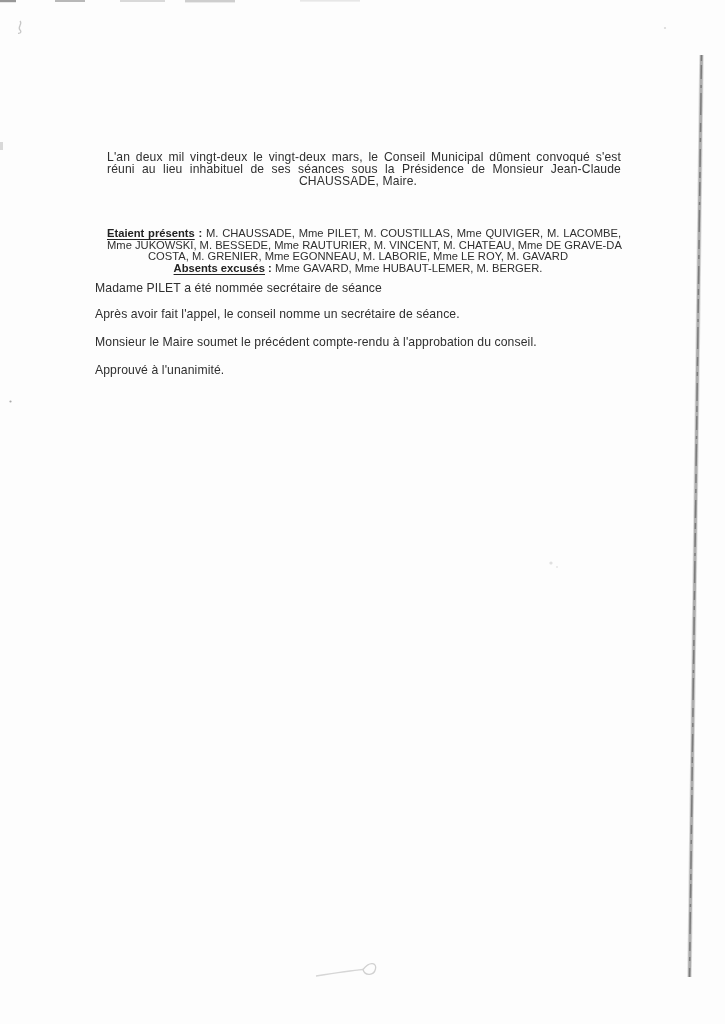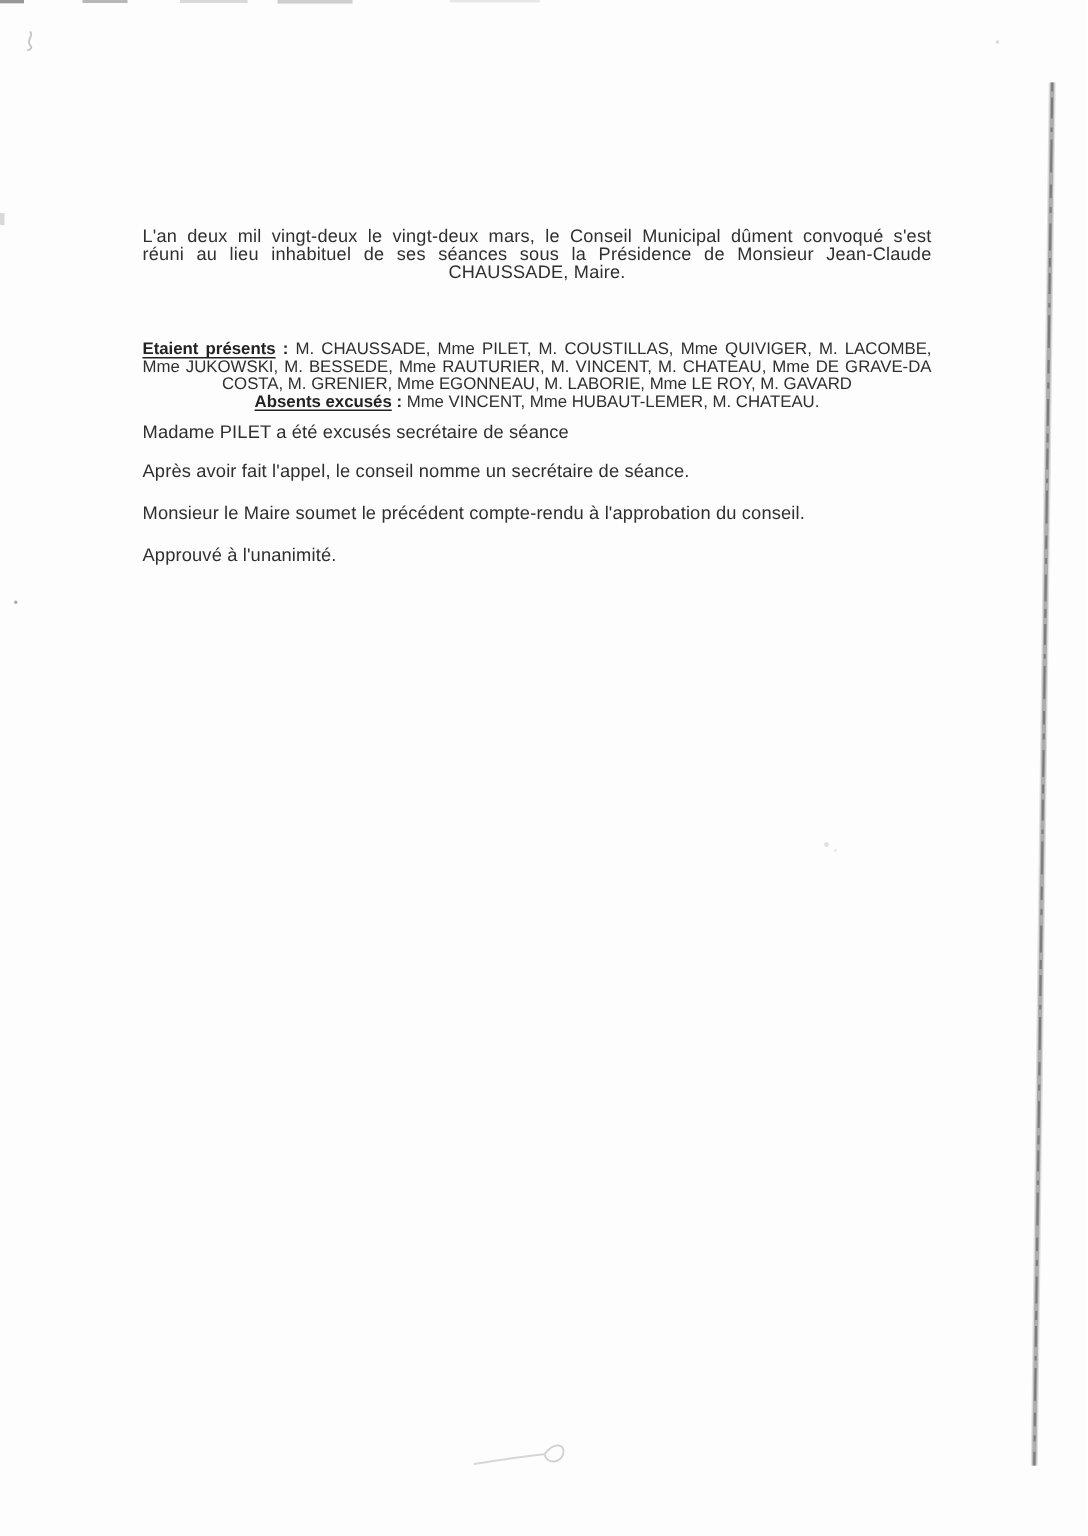--- a/index.html
+++ b/index.html
@@ -21,20 +21,21 @@
     width:526px;
   }
   .line{
     white-space:nowrap;
     letter-spacing:0.15px;
     text-align:center;
   }
   .just{
     text-align:justify;
     text-align-last:justify;
+    margin-left:12px;
   }
   #intro{
     top:151px;
     font-size:12.1px;
     line-height:12.1px;
   }
   #attendance{
     top:228px;
     font-size:11.2px;
     line-height:11.6px;
@@ -104,22 +105,22 @@
     <div class="line">CHAUSSADE, Maire.</div>
   </div>
 
   <div class="textblock" id="attendance">
     <div class="line just">
       <span class="label">Etaient présents</span><span class="label-sep"> : </span><span>M. CHAUSSADE, Mme PILET, M. COUSTILLAS, Mme QUIVIGER, M. LACOMBE,</span>
     </div>
     <div class="line just">Mme JUKOWSKI, M. BESSEDE, Mme RAUTURIER, M. VINCENT, M. CHATEAU, Mme DE GRAVE-DA</div>
     <div class="line">COSTA, M. GRENIER, Mme EGONNEAU, M. LABORIE, Mme LE ROY, M. GAVARD</div>
     <div class="line">
-      <span class="label">Absents excusés</span><span class="label-sep"> : </span><span>Mme VINCENT, Mme HUBAUT-LEMER, M. CHATEAU.</span>
+      <span class="label">Absents excusés</span><span class="label-sep"> : </span><span>Mme GAVARD, Mme HUBAUT-LEMER, M. BERGER.</span>
     </div>
   </div>
 
-  <div class="textblock statement" id="statement-0">Madame PILET a été excusés secrétaire de séance</div>
+  <div class="textblock statement" id="statement-0">Madame PILET a été nommée secrétaire de séance</div>
   <div class="textblock statement" id="statement-1">Après avoir fait l'appel, le conseil nomme un secrétaire de séance.</div>
   <div class="textblock statement" id="statement-2">Monsieur le Maire soumet le précédent compte-rendu à l'approbation du conseil.</div>
   <div class="textblock statement" id="statement-3">Approuvé à l'unanimité.</div>
 
 </div>
 
 </body></html>

